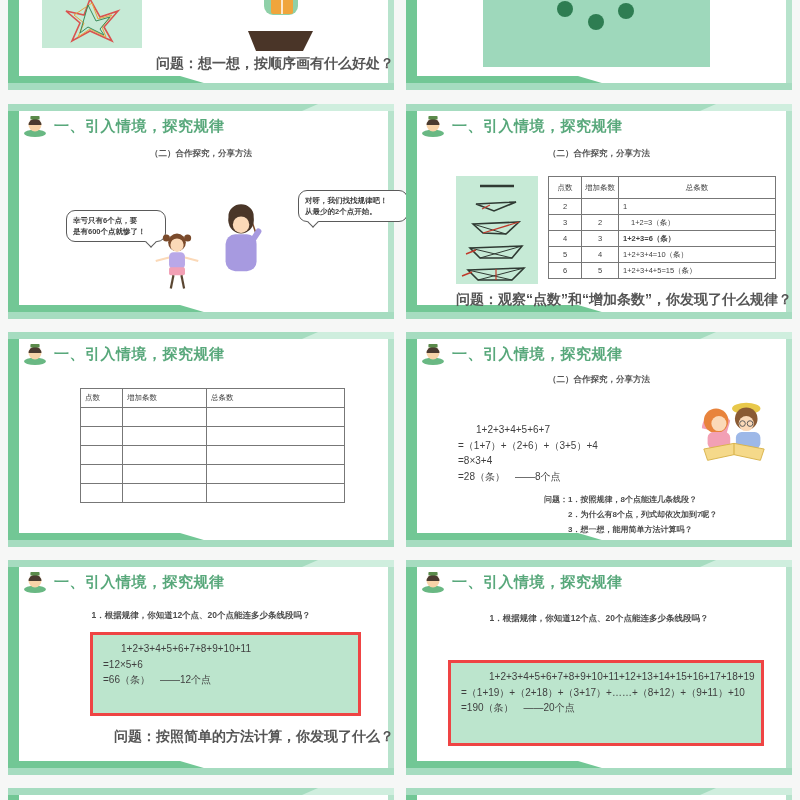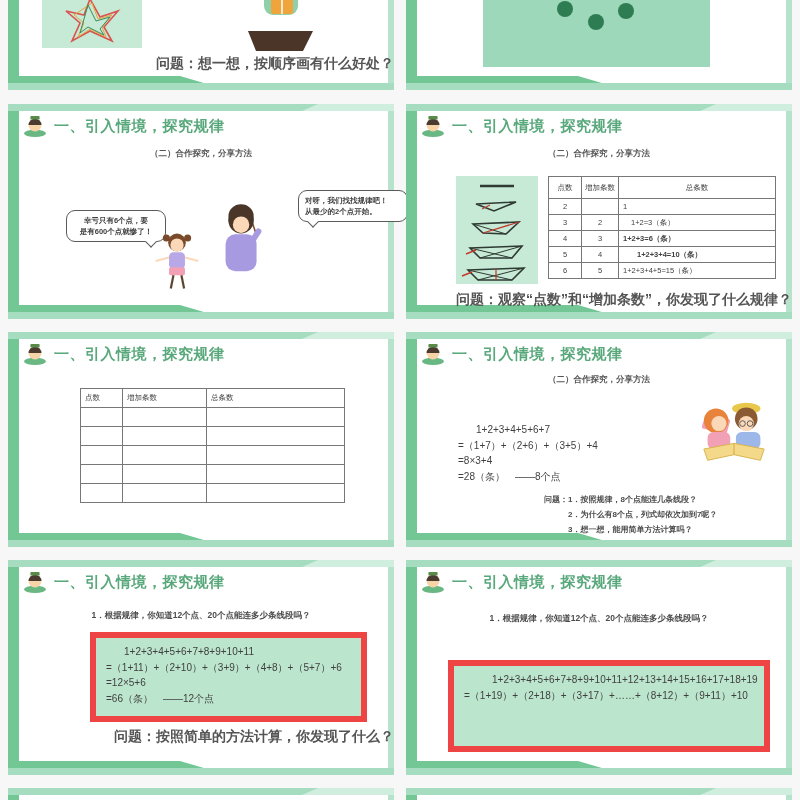--- a/index.html
+++ b/index.html
@@ -10,21 +10,21 @@
   .ft{position:absolute;top:0;left:0;right:0;height:7px;background:#a6dcc0;}
   .ft2{position:absolute;top:0;right:0;width:92px;height:7px;background:#cfeede;clip-path:polygon(16px 0,100% 0,100% 100%,0 100%);}
   .fl{position:absolute;top:7px;left:0;bottom:0;width:11px;background:#72c795;}
   .fr{position:absolute;top:7px;right:0;bottom:7px;width:6px;background:#b7e3cc;}
   .fb{position:absolute;bottom:0;left:0;right:0;height:7px;background:#a6dcc0;}
   .fbd{position:absolute;bottom:4px;left:0;width:206px;height:10px;background:#72c795;clip-path:polygon(0 0,172px 0,206px 100%,0 100%);}
   .hdr{position:absolute;top:11px;left:15px;display:flex;align-items:center;gap:7px;}
   .hdr-title{font-size:15px;font-weight:bold;color:#58a87b;letter-spacing:.5px;white-space:nowrap;}
   .subtitle{position:absolute;left:0;right:0;text-align:center;font-size:8.5px;font-weight:bold;color:#555;}
   .question{position:absolute;left:12px;right:0;text-align:right;font-size:14px;font-weight:bold;color:#555;}
-  .mathbox{position:absolute;background:#bce5cd;border:6px solid #ef4444;color:#3f3f3f;}
+  .mathbox{position:absolute;background:#bce5cd;border:3px solid #ef4444;color:#3f3f3f;}
   .mathbox div{white-space:nowrap;}
   .mline{font-size:10px;line-height:15.5px;color:#3f3f3f;}
   .indent1{padding-left:18px;}
   .tbl{border-collapse:collapse;background:#fff;}
   .tbl th,.tbl td{border:1px solid #777;font-weight:normal;color:#3f3f3f;}
   .bubble{position:absolute;background:#fff;border:1.5px solid #5a5a5a;border-radius:9px;padding:4px 6px;font-size:7.5px;line-height:11px;color:#3f3f3f;font-weight:bold;}
   .tail{position:absolute;width:7px;height:7px;background:#fff;border-right:1.5px solid #5a5a5a;border-bottom:1.5px solid #5a5a5a;transform:rotate(45deg);bottom:-5px;}
   .qlist{display:flex;font-size:8px;line-height:15px;color:#4c4c4c;font-weight:bold;}
   .qlist ol{margin:0;padding:0;list-style:none;}
 </style>
@@ -88,21 +88,21 @@
     <div class="hdr">
       <svg width="24" height="22" viewBox="0 0 26 24">
         <ellipse cx="13" cy="20" rx="12" ry="4" fill="#69b883"></ellipse>
         <circle cx="13" cy="11" r="7" fill="#f7d3a8"></circle>
         <path d="M6,11 a7,7 0 0 1 14,0 z" fill="#4a3a30"></path>
         <rect x="8" y="1" width="10" height="4" rx="1" fill="#5a8a4a"></rect>
       </svg>
       <span class="hdr-title">一、引入情境，探究规律</span>
     </div>
     <div class="subtitle" style="top:44px;">（二）合作探究，分享方法</div>
-    <div class="bubble" style="left:58px;top:106px;width:86px;text-align:center;">
+    <div class="bubble" style="left:58px;top:106px;width:86px;">
       <div>幸亏只有6个点，要</div>
       <div>是有600个点就惨了！</div>
       <div class="tail" style="right:10px;"></div>
     </div>
     <div class="bubble" style="left:246px;top:86px;width:96px;margin-left:44px;">
       <div>对呀，我们找找规律吧！</div>
       <div>从最少的2个点开始。</div>
       <div class="tail" style="left:10px;"></div>
     </div>
     <svg style="position:absolute;left:140px;top:126px;" width="58" height="62" viewBox="0 0 60 70">
@@ -181,21 +181,21 @@
         <td style="padding-left:12px;">1+2=3（条）</td>
       </tr>
       <tr style="height:16px;">
         <td style="text-align:center;">4</td>
         <td style="text-align:center;">3</td>
         <td style="padding-left:4px;font-weight:bold;">1+2+3=6（条）</td>
       </tr>
       <tr style="height:16px;">
         <td style="text-align:center;">5</td>
         <td style="text-align:center;">4</td>
-        <td style="padding-left:18px;font-weight:bold;">1+2+3+4=10（条）</td>
+        <td style="padding-left:4px;">1+2+3+4=10（条）</td>
       </tr>
       <tr style="height:16px;">
         <td style="text-align:center;">6</td>
         <td style="text-align:center;">5</td>
         <td style="padding-left:4px;">1+2+3+4+5=15（条）</td>
       </tr>
     </tbody>
       </table>
     <div class="question" style="top:187px;">问题：观察“点数”和“增加条数”，你发现了什么规律？</div>
   </div>
@@ -311,21 +311,20 @@
         <ellipse cx="13" cy="20" rx="12" ry="4" fill="#69b883"></ellipse>
           <circle cx="13" cy="11" r="7" fill="#f7d3a8"></circle>
         <path d="M6,11 a7,7 0 0 1 14,0 z" fill="#4a3a30"></path>
           <rect x="8" y="1" width="10" height="4" rx="1" fill="#5a8a4a"></rect>
       </svg>
       <span class="hdr-title">一、引入情境，探究规律</span>
     </div>
     <div style="position:absolute;left:0;right:0;top:50px;text-align:center;font-size:8.5px;font-weight:bold;color:#4c4c4c;">1．根据规律，你知道12个点、20个点能连多少条线段吗？</div>
     <div class="mathbox" style="left:82px;top:72px;width:255px;height:72px;padding:6px 0 0 10px;">
       <div class="mline indent1">1+2+3+4+5+6+7+8+9+10+11</div>
-      <div class="mline">=（1+11）+（2+10）+（3+9）+（4+8）+（5+7）+6</div>
       <div class="mline">=12×5+6</div>
       <div class="mline">=66（条）　——12个点</div>
     </div>
     <div class="question" style="top:168px;">问题：按照简单的方法计算，你发现了什么？</div>
   </div>
 
   <div class="slide" style="left:406px;top:560px;">
     <div class="ft"></div>
       <div class="ft2"></div>
     <div class="fl"></div>
@@ -338,20 +337,21 @@
           <circle cx="13" cy="11" r="7" fill="#f7d3a8"></circle>
         <path d="M6,11 a7,7 0 0 1 14,0 z" fill="#4a3a30"></path>
           <rect x="8" y="1" width="10" height="4" rx="1" fill="#5a8a4a"></rect>
       </svg>
       <span class="hdr-title">一、引入情境，探究规律</span>
     </div>
     <div style="position:absolute;left:0;right:0;top:53px;text-align:center;font-size:8.5px;font-weight:bold;color:#4c4c4c;">1．根据规律，你知道12个点、20个点能连多少条线段吗？</div>
     <div class="mathbox" style="left:42px;top:100px;width:300px;height:74px;padding:6px 0 0 10px;">
       <div class="mline" style="padding-left:28px;">1+2+3+4+5+6+7+8+9+10+11+12+13+14+15+16+17+18+19</div>
       <div class="mline">=（1+19）+（2+18）+（3+17）+……+（8+12）+（9+11）+10</div>
+      <div class="mline">=190（条）　——20个点</div>
     </div>
   </div>
 
   <div class="slide" style="left:8px;top:788px;">
     <div class="ft"></div>
       <div class="ft2"></div>
     <div class="fl"></div>
       <div class="fr"></div>
     <div class="hdr">
       <svg width="24" height="22" viewBox="0 0 26 24">

